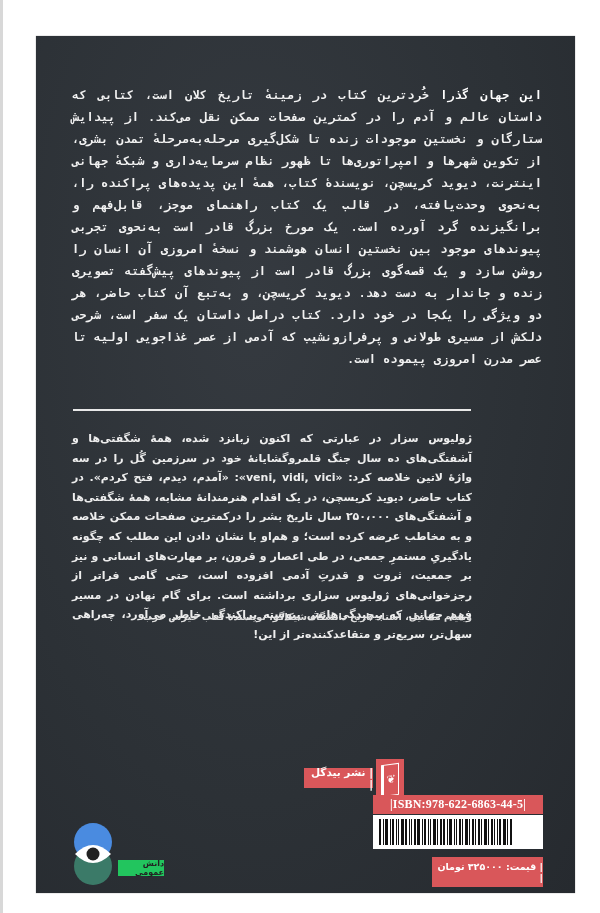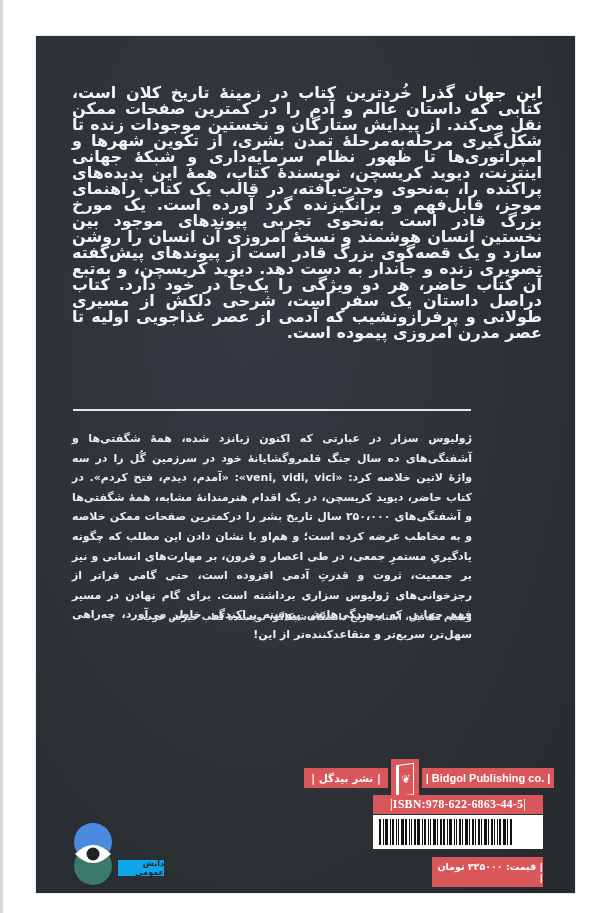--- a/index.html
+++ b/index.html
@@ -14,21 +14,21 @@
   }
   .cover {
     position: absolute; left: 36px; top: 36px; width: 539px; height: 857px;
     background: #2c3136;
     background-image: radial-gradient(ellipse at 40% 30%, #353a40 0%, #2c3136 60%, #262a2f 100%);
     box-shadow: 0 0 1px #888;
   }
   .blurb {
     position: absolute; left: 72px; top: 85px; width: 470px;
     direction: rtl; text-align: justify; text-align-last: right;
-    color: #f2f2f2; font-size: 16px; line-height: 16px; font-weight: bold;
+    color: #f2f2f2; font-size: 12px; line-height: 22px; font-weight: bold; font-family: Liberation Mono, monospace;
   }
   .blurb .title { color: #ffffff; font-weight: bold; }
   .divider {
     position: absolute; left: 73px; top: 409px; width: 398px; height: 2px;
     background: #e8e8e8;
   }
   .quote {
     position: absolute; left: 72px; top: 429px; width: 400px;
     direction: rtl; text-align: justify; text-align-last: right;
     color: #eeeeee; font-size: 11px; line-height: 19.6px; font-weight: bold;
@@ -39,21 +39,21 @@
     color: #e0e0e0; font-size: 9.6px; font-weight: bold;
   }
   .pub-row {
     position: absolute; left: 304px; top: 768px; height: 20px;
     display: flex; align-items: center;
   }
   .red-box {
     background: #d9575a; color: #ffffff; font-weight: bold;
     display: flex; align-items: center; justify-content: center;
   }
-  .pub-fa { width: 84px; height: 20px; font-size: 10.5px; direction: rtl; }
+  .pub-fa { width: 69px; height: 20px; font-size: 10.5px; direction: rtl; }
   .pub-logo {
     width: 28px; height: 42px; margin: 0 3px; position: relative; top: 2px;
     background: #d9575a; display: flex; align-items: center; justify-content: center;
   }
   .pub-logo .page {
     width: 14px; height: 30px; border: 1.5px solid #fff; border-left-width: 3px;
     transform: skewY(-8deg); color: #fff; font-size: 11px; line-height: 30px; text-align: center;
   }
   .pub-en { width: 132px; height: 20px; font-size: 11px; font-family: "Liberation Sans", sans-serif; }
   .isbn {
@@ -68,21 +68,21 @@
   .barcode span { display: block; background: #111; margin-right: 1.5px; }
   .price {
     position: absolute; left: 432px; top: 857px; width: 111px; height: 30px;
     font-size: 9.5px; direction: rtl;
   }
   .logo {
     position: absolute; left: 73px; top: 822px; width: 40px; height: 64px;
   }
   .logo-label {
     position: absolute; left: 118px; top: 860px; width: 46px; height: 16px;
-    background: #0ea5e9; color: #222; font-size: 8px; font-weight: bold;
+    background: #22c55e; color: #222; font-size: 8px; font-weight: bold;
     display: flex; align-items: center; justify-content: center; direction: rtl;
   }
 </style>
 </head>
 <body>
 
 <div class="left-edge"></div>
 
 <div class="cover"></div>
 
@@ -92,21 +92,20 @@
 
 <div class="quote">ژولیوس سزار در عبارتی که اکنون زبانزد شده، همهٔ شگفتی‌ها و آشفتگی‌های ده سال جنگ قلمروگشایانهٔ خود در سرزمین گُل را در سه واژهٔ لاتین خلاصه کرد: «veni, vidi, vici»: «آمدم، دیدم، فتح کردم». در کتاب حاضر، دیوید کریسچن، در یک اقدام هنرمندانهٔ مشابه، همهٔ شگفتی‌ها و آشفتگی‌های ۲۵۰،۰۰۰ سال تاریخ بشر را درکمترین صفحات ممکن خلاصه و به مخاطب عرضه کرده است؛ و هم‌او با نشان دادن این مطلب که چگونه یادگیریِ مستمرِ جمعی، در طی اعصار و قرون، بر مهارت‌های انسانی و نیز بر جمعیت، ثروت و قدرتِ آدمی افزوده است، حتی گامی فراتر از رجزخوانی‌های ژولیوس سزاری برداشته است. برای گام نهادن در مسیر فهم جهانی که پیچیدگی‌هایش پیوسته پراکندگی خاطر می‌آورد، چه‌راهی سهل‌تر، سریع‌تر و متقاعدکننده‌تر از این!</div>
 
 <div class="attribution">ویلیام مک‌نیل، استاد تاریخ دانشگاه شیکاگو، نویسندهٔ کتاب خیزش غرب</div>
 
 <div class="pub-row">
   <div class="red-box pub-fa">| نشر بیدگل |</div>
   <div class="pub-logo">
     <div class="page">❦</div>
   </div>
-  <div class="red-box pub-en">| Bidgol Publishing co. |</div>
 </div>
 
 <div class="red-box isbn">|ISBN:978-622-6863-44-5|</div>
 
 <div class="barcode">
   <span style="width:2px"></span>
     <span style="width:1px"></span>
     <span style="width:3px"></span>
     <span style="width:1px"></span>
     <span style="width:2px"></span>

